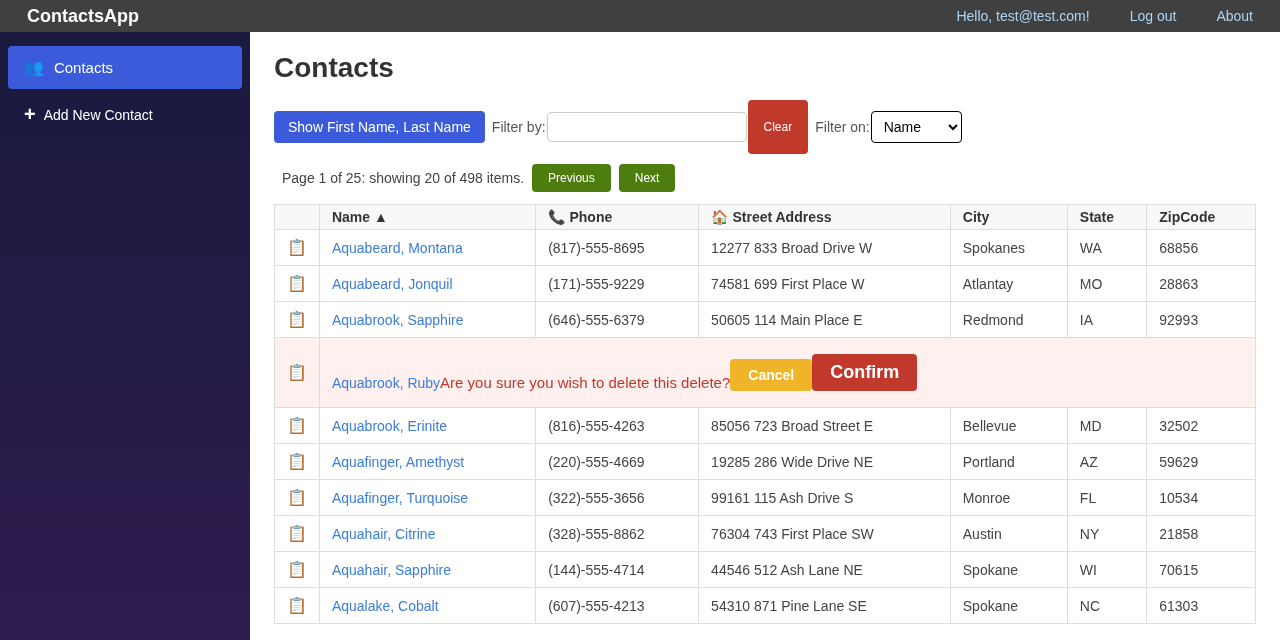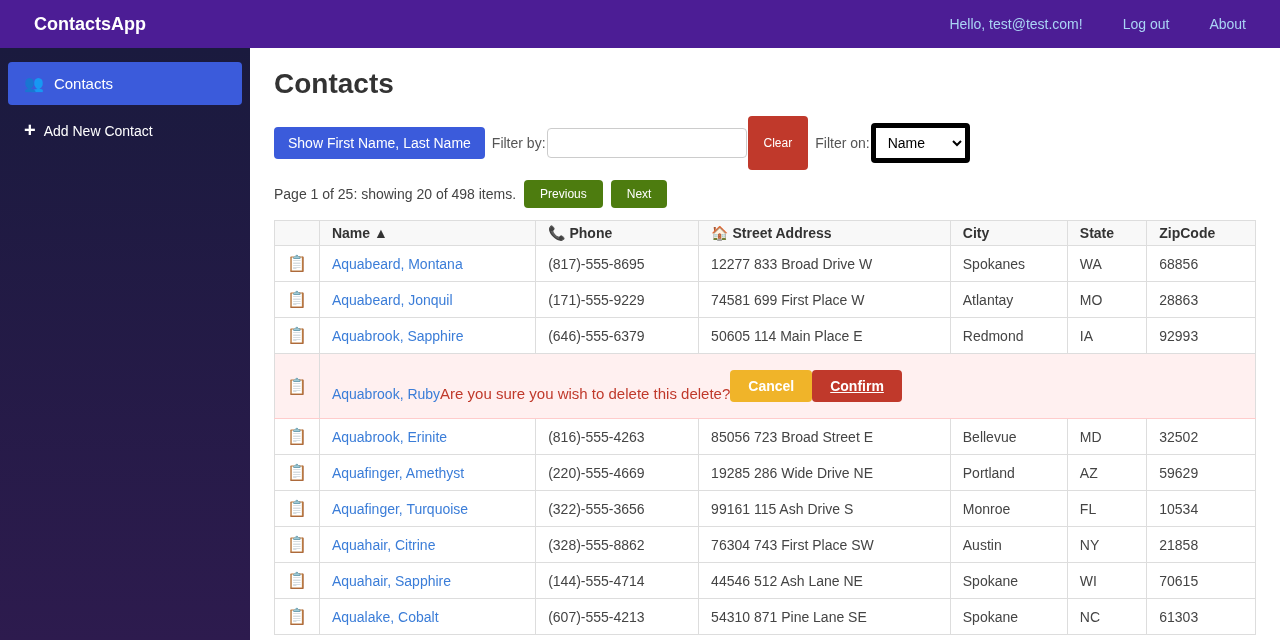--- a/index.html
+++ b/index.html
@@ -1,26 +1,26 @@
 <!DOCTYPE html>
 <html><head>
   <meta charset="utf-8">
   <style>
     * { box-sizing: border-box; margin: 0; padding: 0; }
     body { font-family: Arial, sans-serif; font-size: 14px; background: #f5f5f5; display: flex; flex-direction: column; height: 640px; overflow: hidden; }
 
     
     .top-nav {
-      background: #4c1d95;
+      background: #404040;
       color: white;
       display: flex;
       align-items: center;
       justify-content: space-between;
-      padding: 0 34px;
-      height: 48px;
+      padding: 0 27px;
+      height: 32px;
       flex-shrink: 0;
     }
     .app-title { font-size: 18px; font-weight: bold; color: white; }
     .nav-right { display: flex; align-items: center; gap: 40px; }
     .nav-right a { color: #aad4f5; text-decoration: none; font-size: 14px; cursor: pointer; }
     .hello-text { color: #aad4f5; font-size: 14px; }
 
     
     .layout { display: flex; flex: 1; overflow: hidden; }
 
@@ -93,34 +93,35 @@
       background: #c0392b;
       color: white;
       border: none;
       padding: 20px 16px;
       border-radius: 4px;
       cursor: pointer;
       font-size: 12px;
     }
     .filter-on-label { color: #555; margin-left: 6px; }
     .filter-select {
-      border: 5px solid #000000;
+      border: 1px solid #000000;
       padding: 6px 8px;
       border-radius: 4px;
       font-size: 14px;
       background: white;
     }
 
     .pagination-info {
       font-size: 14px;
       color: #444;
       margin-bottom: 12px;
       display: flex;
       align-items: center;
       gap: 8px;
+      margin-left: 8px;
     }
     .btn-prev, .btn-next {
       padding: 7px 16px;
       border: none;
       border-radius: 4px;
       cursor: pointer;
       font-size: 12px;
       background: #4d7c0f;
       color: white;
     }
@@ -170,23 +171,22 @@
       font-size: 14px;
       font-weight: bold;
     }
     .btn-confirm {
       background: #c0392b;
       color: white;
       border: none;
       padding: 8px 18px;
       border-radius: 4px;
       cursor: pointer;
-      font-size: 14px;
+      font-size: 18px;
       font-weight: bold;
-      text-decoration: underline;
     }
   </style>
 </head>
 <body>
 
 <div class="top-nav">
   <span class="app-title">ContactsApp</span>
   <div class="nav-right">
     <span class="hello-text">Hello, test@test.com!</span>
     <a>Log out</a>

